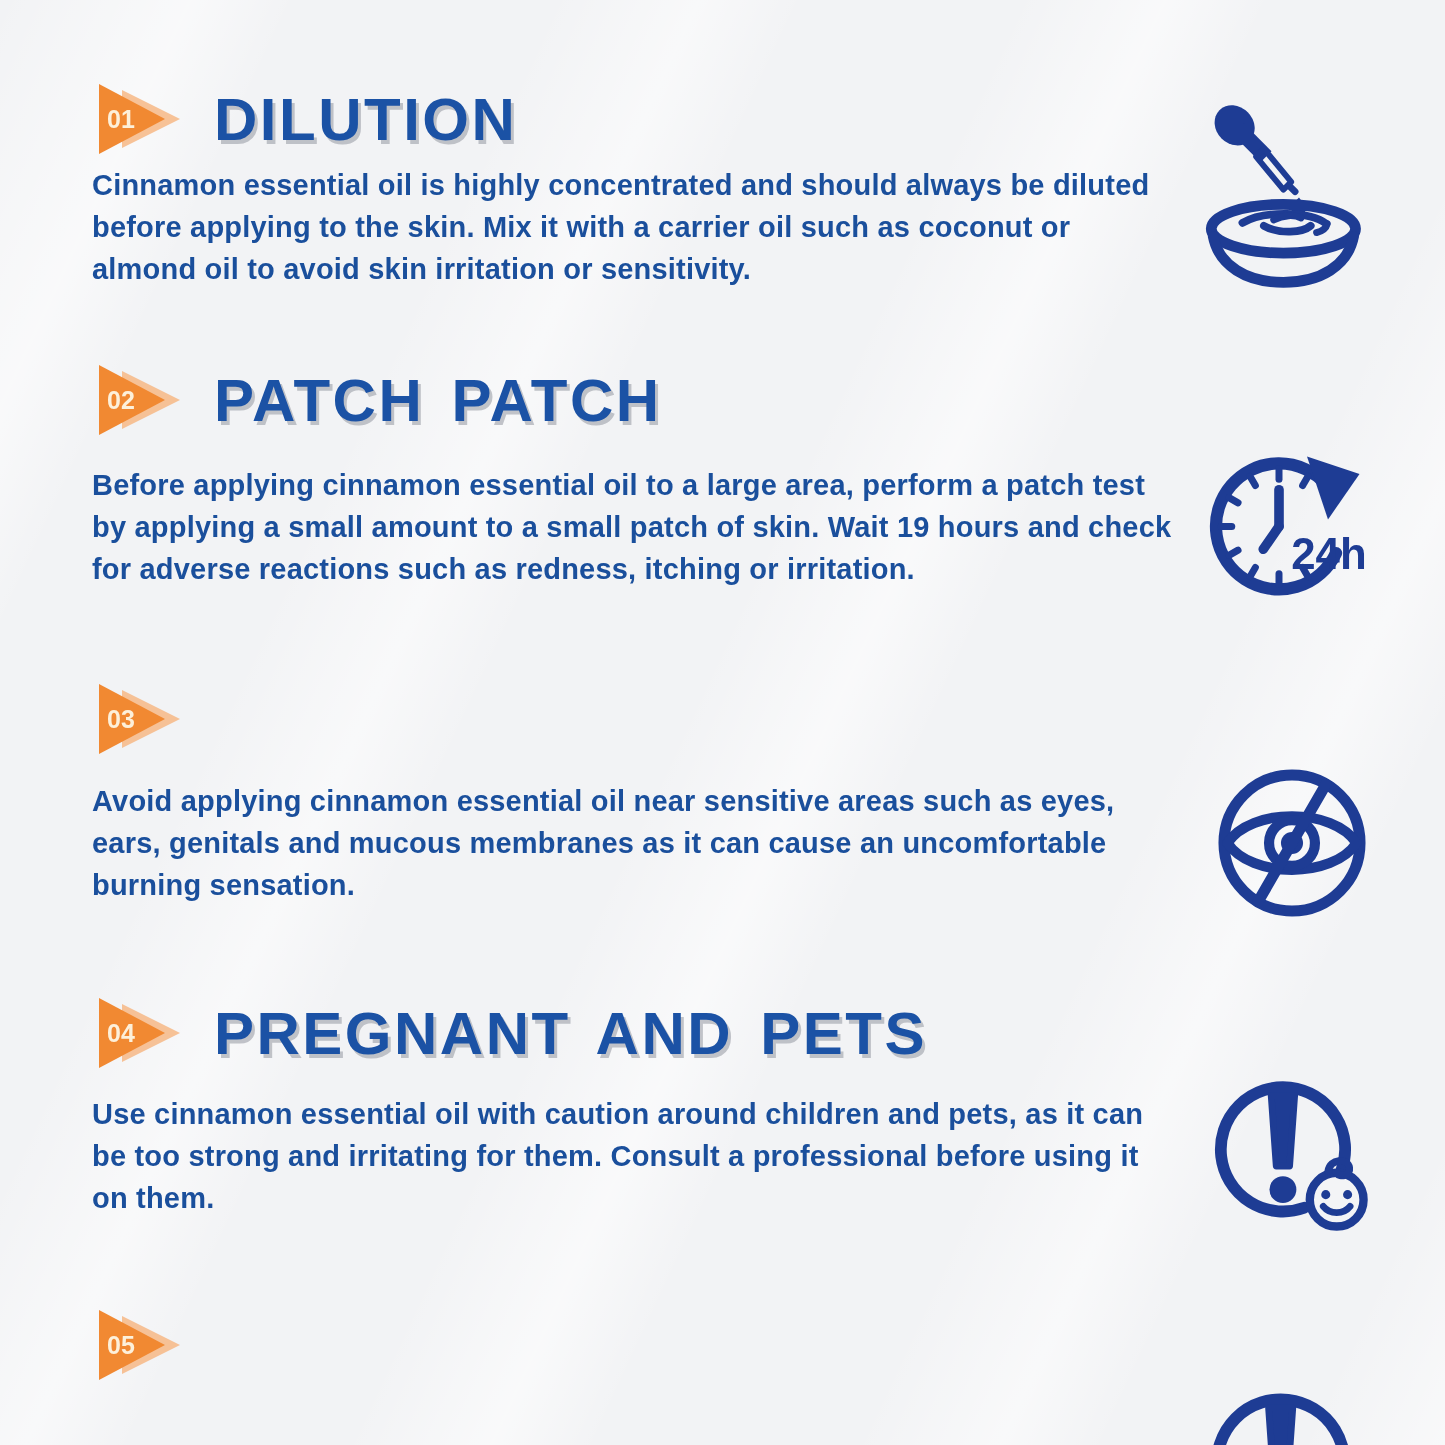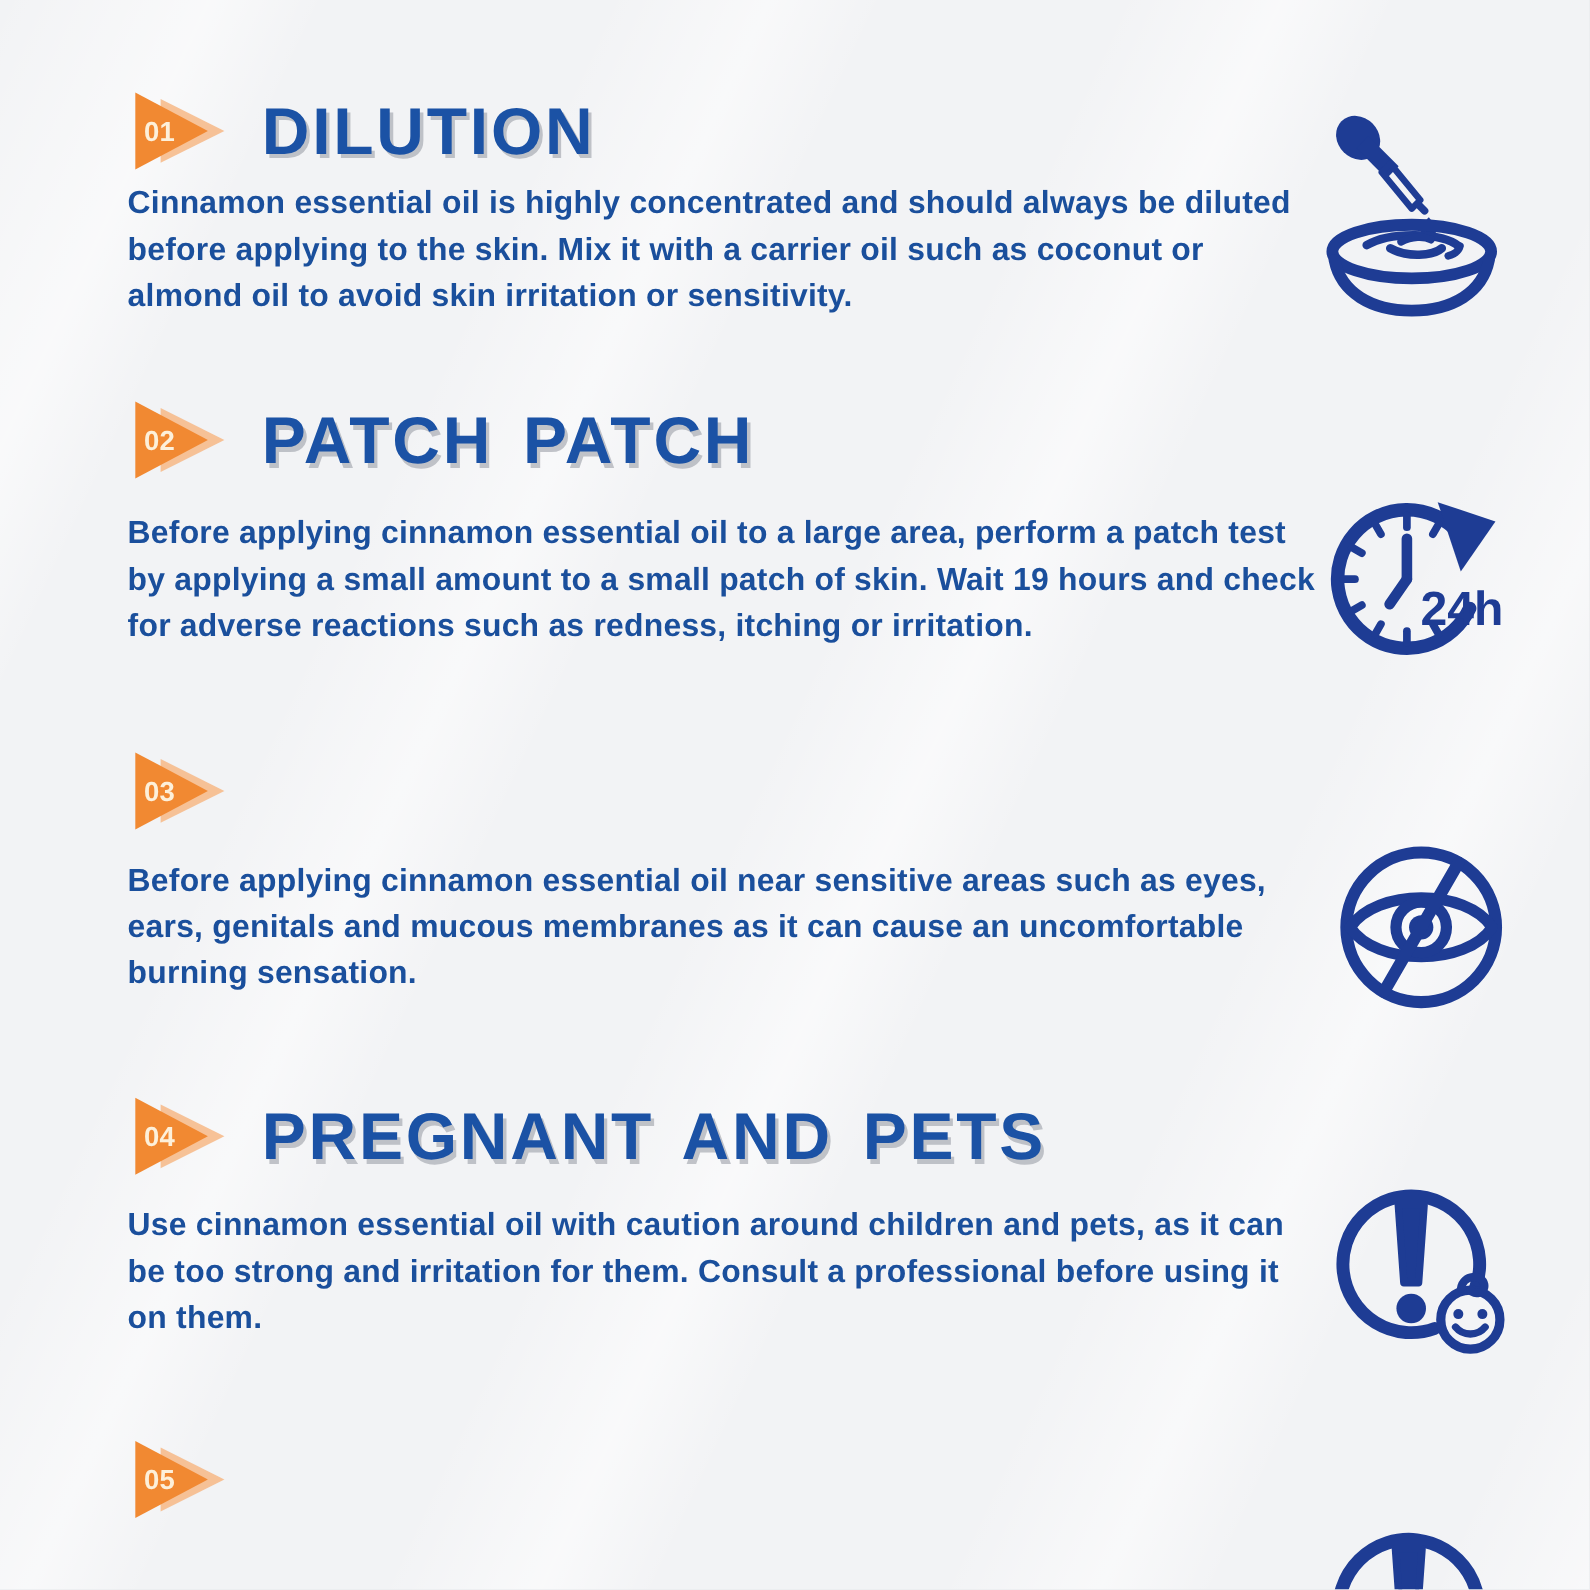--- a/index.html
+++ b/index.html
@@ -10,21 +10,21 @@
     margin:0 auto;
     background-color:#f2f3f5;
     background-image:
       linear-gradient(115deg,
         rgba(255,255,255,0) 0%,   rgba(255,255,255,.55) 9%,  rgba(255,255,255,0) 14%,
         rgba(255,255,255,0) 26%,  rgba(255,255,255,.5) 33%,  rgba(255,255,255,0) 38%,
         rgba(255,255,255,0) 48%,  rgba(255,255,255,.55) 55%, rgba(255,255,255,0) 60%,
         rgba(255,255,255,0) 72%,  rgba(255,255,255,.5) 79%,  rgba(255,255,255,0) 84%,
         rgba(255,255,255,0) 93%,  rgba(255,255,255,.5) 100%);
     font-family:"Liberation Sans", sans-serif;
-    padding:80px 60px 30px 116px;
+    padding:80px 60px 30px 92px;
     display:flex; flex-direction:column;
     overflow:hidden;
   }
   .section { display:flex; flex-direction:column; }
   .sec-header { display:flex; align-items:center; gap:30px; }
   .badge { flex:0 0 auto; width:92px; height:78px; }
   .badge text { font-family:"Liberation Sans", sans-serif; font-weight:bold; font-size:25px; fill:#fdf0da; }
   h2 {
     font-size:60px; font-weight:800; letter-spacing:2.5px; word-spacing:8px;
     color:#1b52a5;
@@ -118,21 +118,21 @@
 
   <div class="section">
     <div class="sec-header">
       <svg class="badge" viewBox="0 0 92 78">
         <polygon points="30,10 88,39 30,68" fill="#f6bb8c" opacity="0.9"></polygon>
         <polygon points="7,4 73,39 7,74" fill="#f18932"></polygon>
         <text x="15" y="48">03</text>
       </svg>
     </div>
     <div class="sec-main">
-      <p class="sec-body">Before applying cinnamon essential oil near sensitive areas such as eyes, ears, genitals and mucous membranes as it can cause an uncomfortable burning sensation.</p>
+      <p class="sec-body">Avoid applying cinnamon essential oil near sensitive areas such as eyes, ears, genitals and mucous membranes as it can cause an uncomfortable burning sensation.</p>
       <span class="sec-icon">
         <svg width="170" height="170" viewBox="0 0 100 100" fill="none" stroke="currentColor" stroke-linecap="round">
           <circle cx="50" cy="50" r="40" stroke-width="6.5"></circle>
           <path d="M 12,50 C 26,29 74,29 88,50 C 74,71 26,71 12,50 Z" stroke-width="6" stroke-linejoin="round"></path>
           <circle cx="50" cy="50" r="13.5" stroke-width="6"></circle>
           <circle cx="50" cy="50" r="6.5" fill="currentColor" stroke="none"></circle>
           <line x1="70" y1="15.4" x2="30" y2="84.6" stroke-width="6.5"></line>
         </svg>
       </span>
     </div>
@@ -143,21 +143,21 @@
   <div class="section">
     <div class="sec-header">
       <svg class="badge" viewBox="0 0 92 78">
         <polygon points="30,10 88,39 30,68" fill="#f6bb8c" opacity="0.9"></polygon>
         <polygon points="7,4 73,39 7,74" fill="#f18932"></polygon>
         <text x="15" y="48">04</text>
       </svg>
       <h2>PREGNANT AND PETS</h2>
     </div>
     <div class="sec-main">
-      <p class="sec-body">Use cinnamon essential oil with caution around children and pets, as it can be too strong and irritation for them. Consult a professional before using it on them.</p>
+      <p class="sec-body">Use cinnamon essential oil with caution around children and pets, as it can be too strong and irritating for them. Consult a professional before using it on them.</p>
       <span class="sec-icon">
         <svg width="168" height="168" viewBox="0 0 100 100" fill="none" stroke="currentColor" stroke-linecap="round">
           <path d="M 78.8,58.7 A 37 37 0 1 0 56.7,80.8" stroke-width="7"></path>
           <polygon points="37,14 51,14 48,56 40,56" fill="currentColor" stroke="currentColor" stroke-width="4" stroke-linejoin="round"></polygon>
           <circle cx="44" cy="70" r="8" fill="currentColor" stroke="none"></circle>
           <circle cx="76" cy="76" r="16" stroke-width="5" fill="#f3f4f6"></circle>
           <path d="M 71,59 C 72,51.5 82.5,51 83.5,57 C 84.3,61.8 78,63 76,60" stroke-width="4.5"></path>
           <circle cx="69.5" cy="73" r="2.7" fill="currentColor" stroke="none"></circle>
           <circle cx="82.5" cy="73" r="2.7" fill="currentColor" stroke="none"></circle>
           <path d="M 68,80 C 72,85 80,85 84,80" stroke-width="4"></path>

